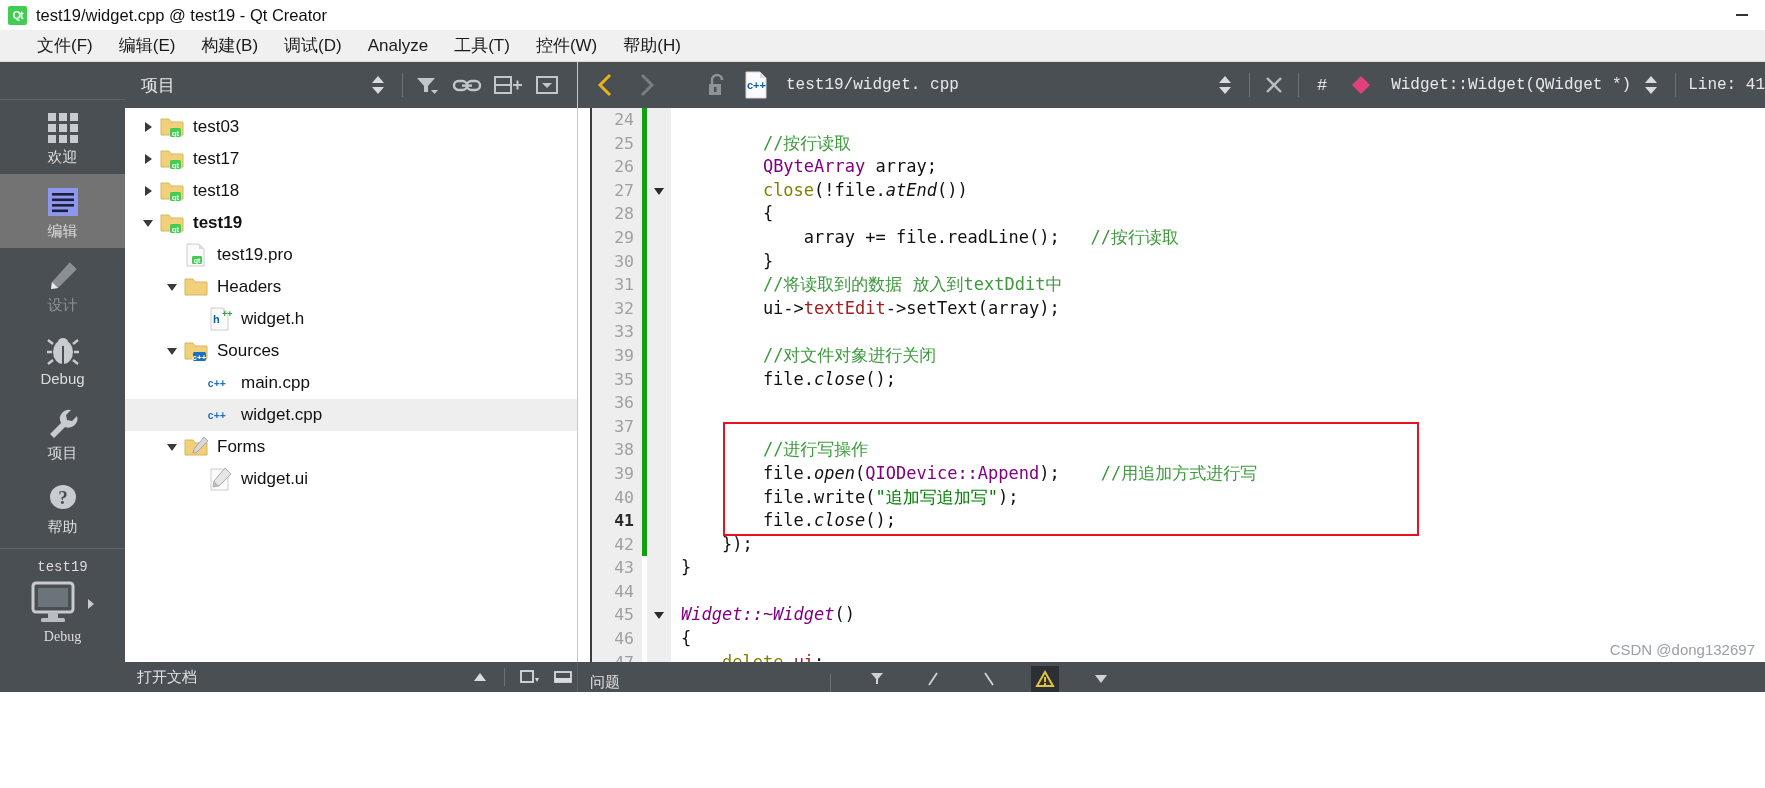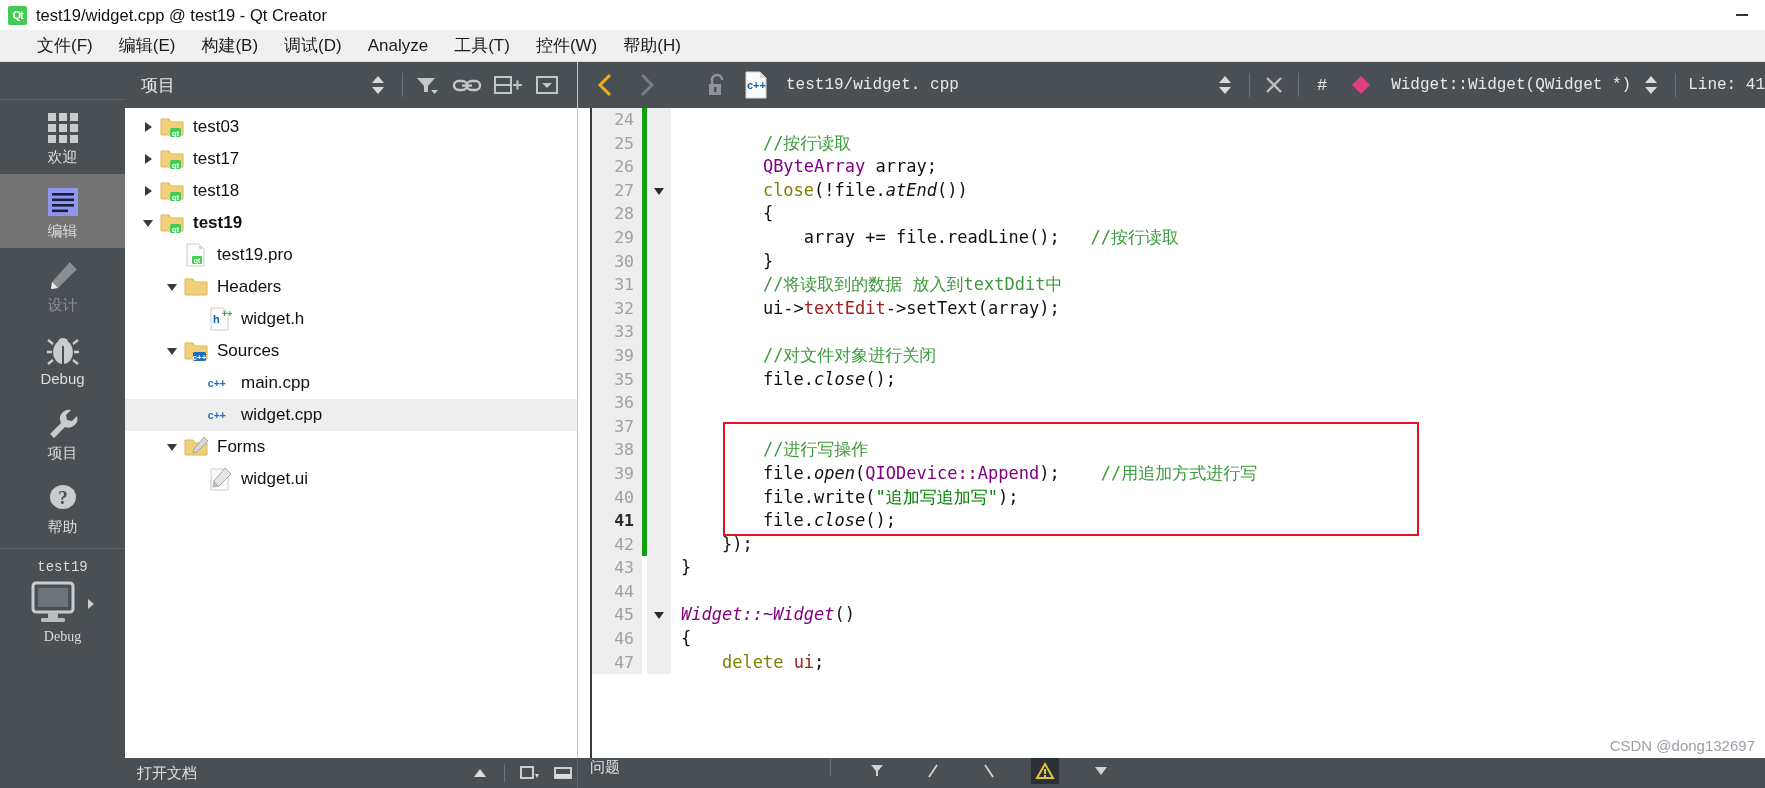--- a/index.html
+++ b/index.html
@@ -2,21 +2,21 @@
 <html><head>
 <meta charset="utf-8">
 <style>
   * { box-sizing: border-box; margin: 0; padding: 0; }
   html, body {
     width: 1765px; height: 788px;
     overflow: hidden;
     font-family: "Liberation Sans", sans-serif;
     background: #ffffff;
   }
-  .app { position: relative; width: 1765px; height: 788px; display: flex; flex-direction: column; }
+  .app { position: relative; width: 1765px; height: 692px; display: flex; flex-direction: column; }
 
   
   .titlebar {
     height: 30px; background: #ffffff; display: flex; align-items: center;
     padding-left: 8px; flex: 0 0 30px; position: relative;
   }
   .qt-logo {
     width: 19px; height: 19px; background: #41cd52; border-radius: 2px;
     color: #ffffff; font-size: 11px; font-weight: bold; line-height: 19px;
     text-align: center; letter-spacing: -1px; margin-right: 9px; flex: 0 0 19px;
@@ -115,21 +115,21 @@
 
   .redbox {
     position: absolute; border: 2px solid #e81123; pointer-events: none;
   }
 
   
   .bottomrow { height: 30px; flex: 0 0 30px; display: flex; background: #4a4f54; }
   .bb-left { width: 125px; flex: 0 0 125px; background: #4a4f54; }
   .bb-pane { display: flex; align-items: center; color: #e0e0e0; font-size: 15px; }
   .bb-docs { width: 453px; flex: 0 0 453px; display: flex; align-items: center; padding-left: 12px; gap: 6px; border-right: 1px solid #5c6166; }
-  .bb-issues { flex: 1 1 auto; display: flex; align-items: flex-start; padding-left: 12px; gap: 28px; }
+  .bb-issues { flex: 1 1 auto; display: flex; align-items: flex-end; padding-left: 12px; gap: 28px; }
   .bb-btn { width: 28px; height: 26px; display: flex; align-items: center; justify-content: center; }
   .watermark {
     position: absolute; right: 10px; bottom: 34px; font-size: 15px; color: #9aa0a6;
     font-family: "Liberation Sans", sans-serif;
   }
 </style>
 </head>
 <body>
 
 <div class="app">

